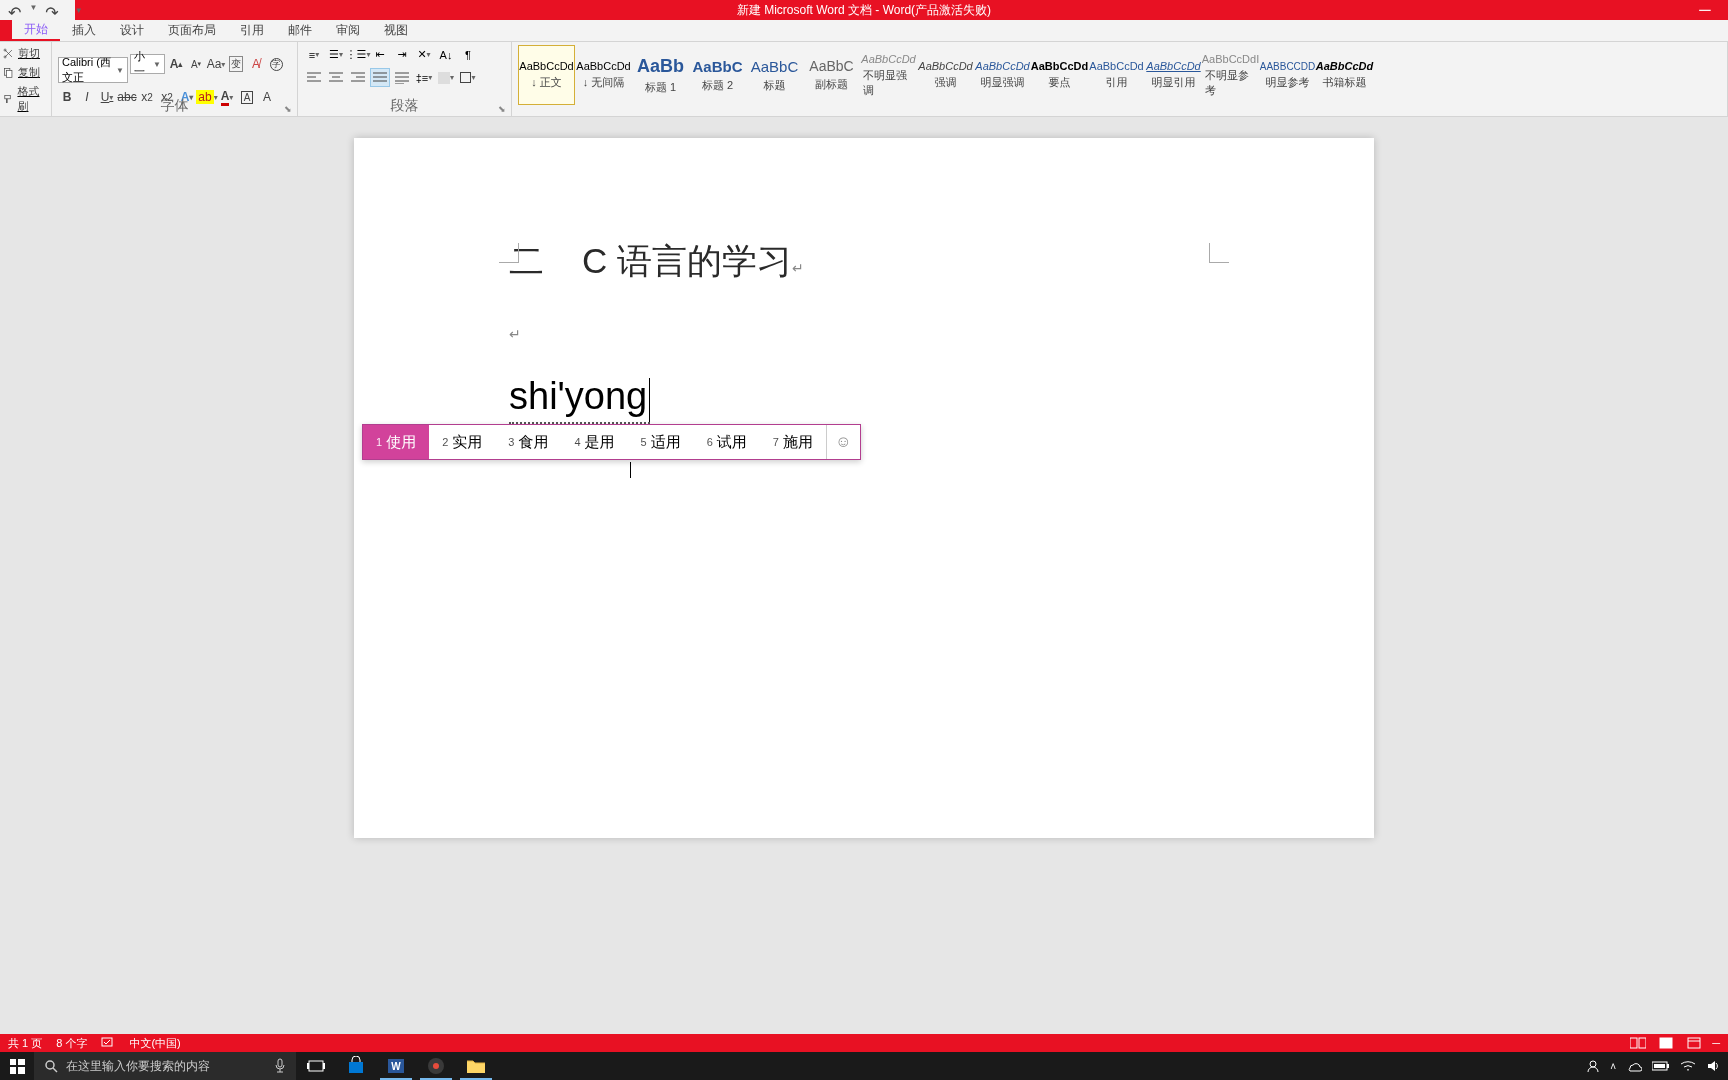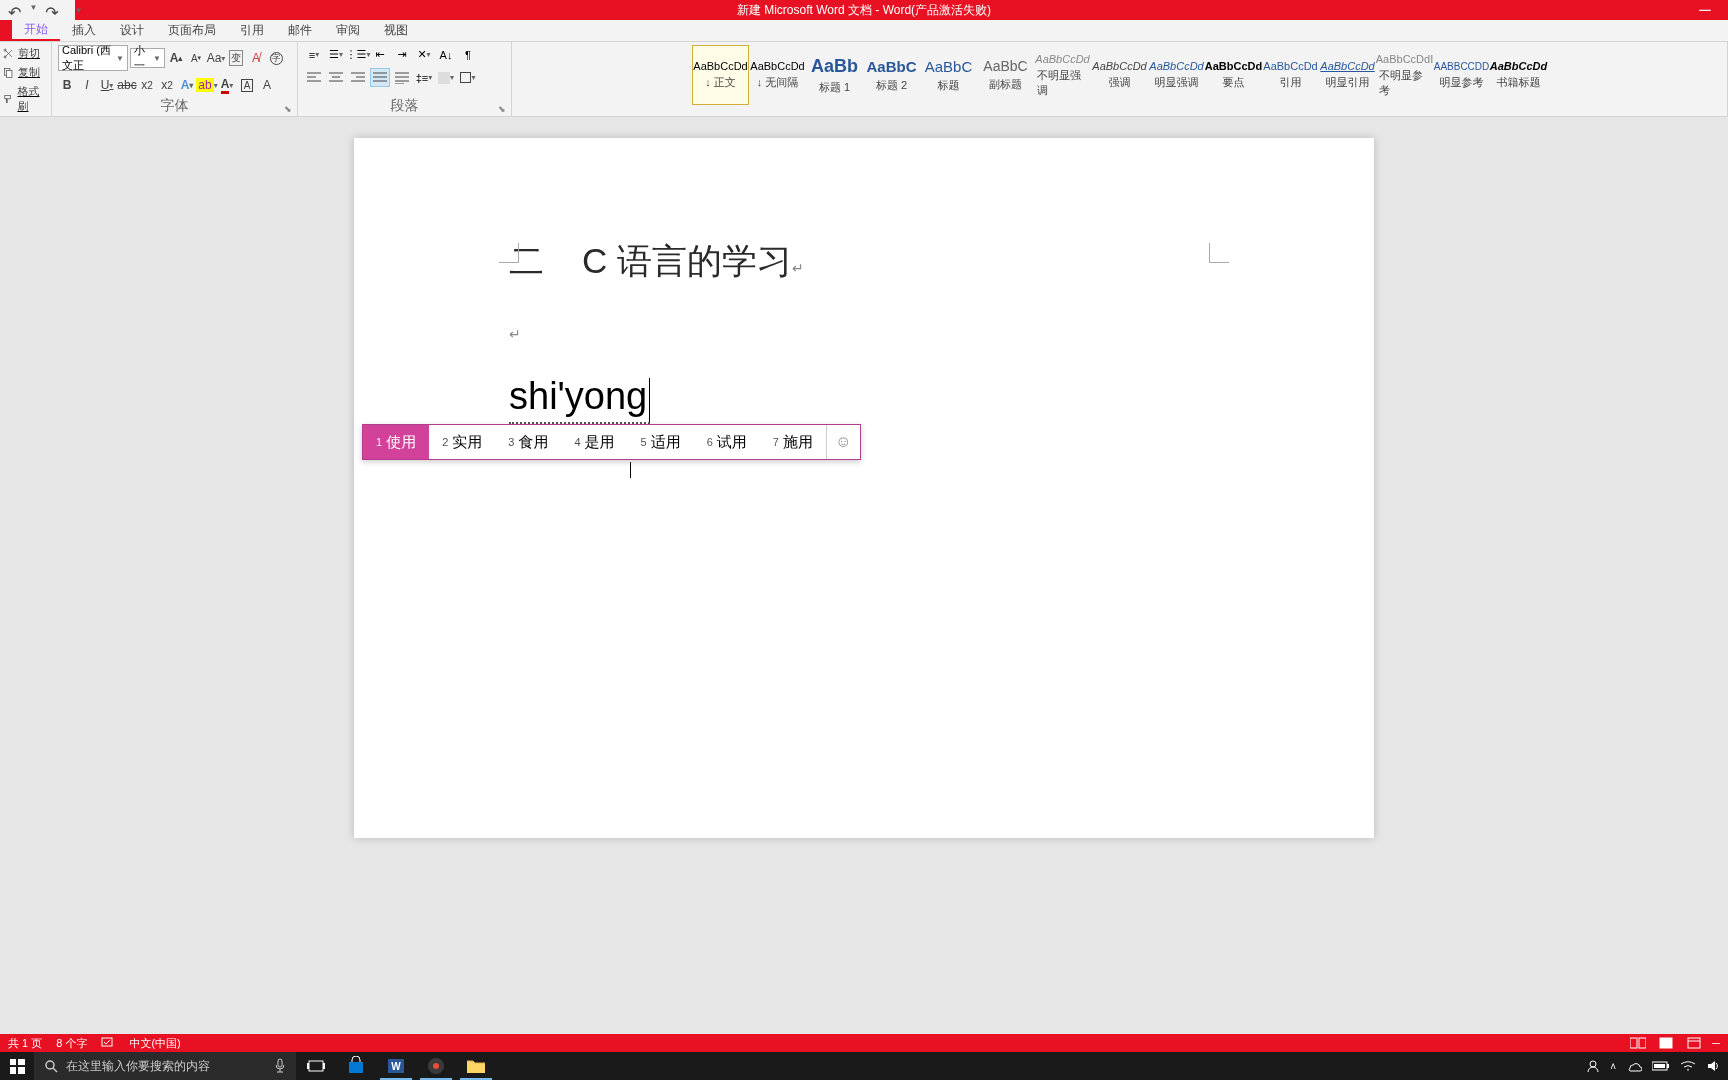--- a/index.html
+++ b/index.html
@@ -17,28 +17,28 @@
 .tab.active { color: #8b5cf6; border-bottom: 2px solid #e81123; }
 .ribbon { height: 75px; background: #f3f3f3; display: flex; border-bottom: 1px solid #d4d4d4; font-size: 11px; }
 .ribbon-left { width: 52px; border-right: 1px solid #d4d4d4; display: flex; flex-direction: column; padding: 2px; text-decoration: underline; }
 .ribbon-left-item { display: flex; align-items: center; gap: 3px; padding: 2px 0; color: #444; font-size: 11px; }
 .ribbon-left-icon { width: 13px; height: 11px; }
 .ribbon-group { border-right: 1px solid #d4d4d4; display: flex; flex-direction: column; padding: 3px 6px 0 6px; position: relative; }
 .group-label { text-align: center; font-size: 14px; color: #666; padding-top: 2px; position: absolute; bottom: 1px; left: 0; right: 0; }
 .group-dialog { position: absolute; bottom: 2px; right: 3px; width: 10px; height: 10px; font-size: 9px; color: #888; }
 .font-controls { display: flex; flex-direction: column; gap: 4px; }
 .font-row { display: flex; align-items: center; gap: 2px; }
-.font-name { width: 70px; height: 20px; border: 1px solid #ababab; background: #fff; font-size: 11px; padding: 12px 3px; display: flex; align-items: center; justify-content: space-between; }
+.font-name { width: 70px; height: 20px; border: 1px solid #ababab; background: #fff; font-size: 11px; padding: 12px 3px; display: flex; align-items: center; justify-content: space-between; margin-top: 12px; }
 .font-size { width: 35px; height: 20px; border: 1px solid #ababab; background: #fff; font-size: 11px; padding: 0 3px; display: flex; align-items: center; justify-content: flex-start; }
 .small-btn { width: 18px; height: 20px; display: flex; align-items: center; justify-content: center; cursor: pointer; font-size: 12px; color: #444; }
 .para-controls { display: flex; flex-direction: column; gap: 4px; }
 .para-row { display: flex; align-items: center; gap: 2px; }
 .para-btn { width: 20px; height: 19px; display: flex; align-items: center; justify-content: center; cursor: pointer; font-size: 11px; }
 .para-btn.active { background: #d4e8f6; border: 1px solid #98c8e8; }
-.styles-gallery { display: flex; flex: 1; overflow: hidden; justify-content: center; }
+.styles-gallery { display: flex; flex: 1; overflow: hidden; }
 .style-item { width: 57px; height: 60px; display: flex; flex-direction: column; align-items: center; justify-content: center; border: 1px solid transparent; cursor: pointer; padding: 2px; }
 .style-item.selected { border: 1px solid #d4af37; background: #fffde8; }
 .style-preview { font-size: 11px; margin-bottom: 3px; }
 .style-name { font-size: 11px; color: #444; }
 .doc-area { position: absolute; top: 118px; left: 0; right: 0; bottom: 46px; background: #e6e6e6; overflow: auto; }
 .page { width: 1020px; min-height: 700px; background: #fff; margin: 20px auto 0 auto; box-shadow: 0 0 8px rgba(0,0,0,0.2); position: relative; padding: 100px 155px; }
 .corner-mark { position: absolute; width: 20px; height: 20px; }
 .corner-tl { top: 105px; left: 145px; border-right: 1px solid #aaa; border-bottom: 1px solid #aaa; }
 .corner-tr { top: 105px; right: 145px; border-left: 1px solid #aaa; border-bottom: 1px solid #aaa; }
 .doc-heading { font-size: 35px; font-family: "SimSun", serif; color: #2a2a2a; display: flex; align-items: baseline; gap: 38px; margin-bottom: 40px; }
@@ -150,21 +150,21 @@
         <div class="small-btn" style="font-weight:bold;">B</div>
         <div class="small-btn" style="font-style:italic;">I</div>
         <div class="small-btn" style="text-decoration:underline;">U<span class="dd">▾</span></div>
         <div class="small-btn">
             <s>abc</s>
           </div>
         <div class="small-btn">x<sub>2</sub></div>
         <div class="small-btn">x<sup>2</sup></div>
         <div class="small-btn" style="color:#4a90d9;font-weight:bold;">A<span class="dd">▾</span></div>
         <div class="small-btn">
-            <span style="background:#ffff00;color:#a21caf;padding:0 2px;">ab</span>
+            <span style="background:#ffff00;color:#b91c1c;padding:0 2px;">ab</span>
             <span class="dd">▾</span>
           </div>
         <div class="small-btn">
             <span style="border-bottom:3px solid #c00;font-weight:bold;">A</span>
             <span class="dd">▾</span>
           </div>
         <div class="small-btn">
             <span style="border:1px solid #444;padding:0 2px;font-size:10px;">A</span>
           </div>
         <div class="small-btn">A</div>

